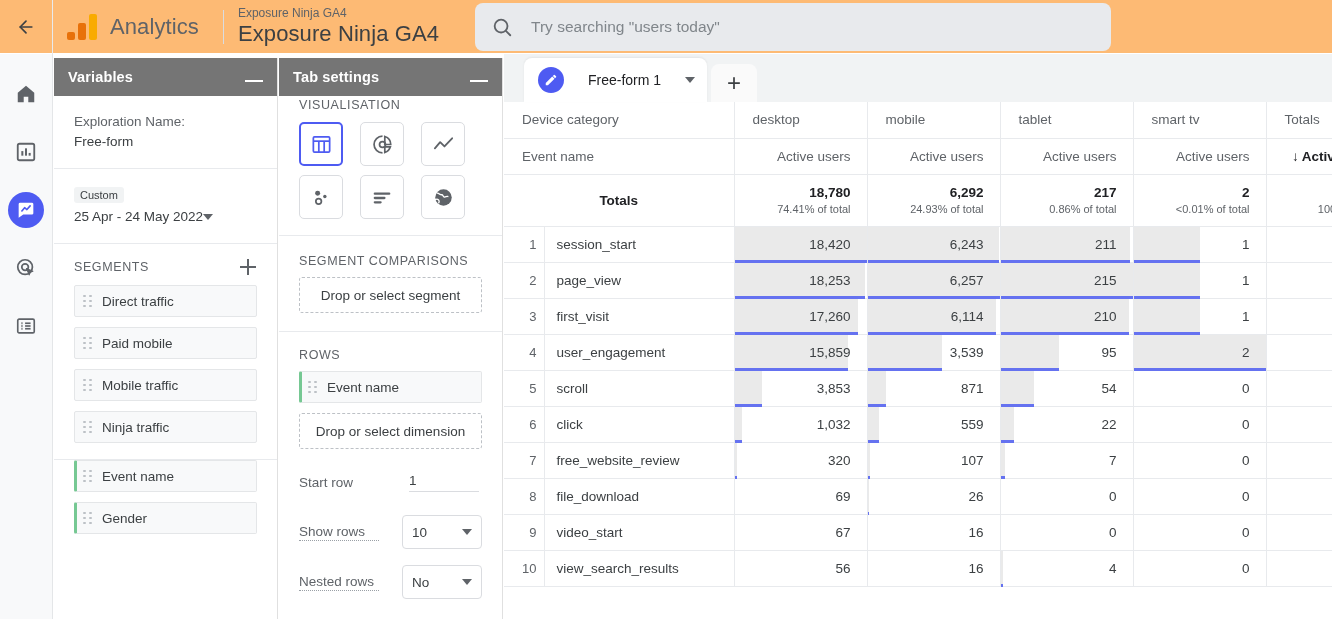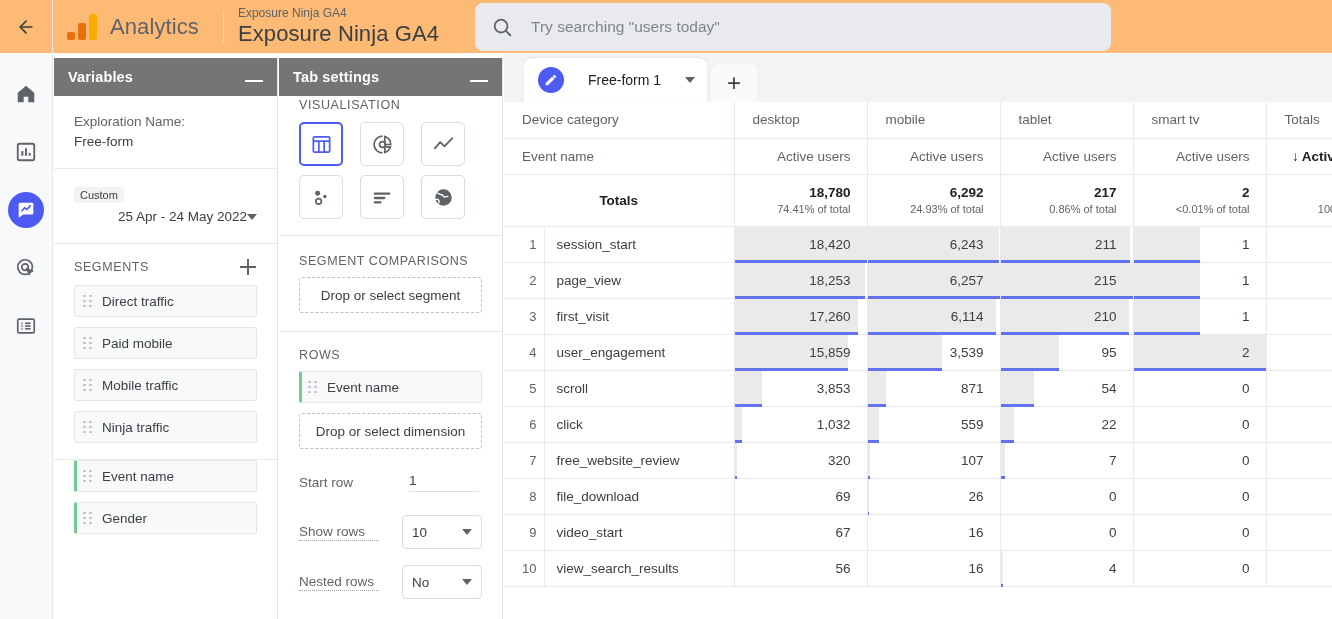--- a/index.html
+++ b/index.html
@@ -71,21 +71,21 @@
     position: absolute; left: 54px; top: 58px; width: 224px; height: 561px;
     background: #fff; border-right: 1px solid #e0e0e0; overflow: hidden;
   }
   .var-sect { padding: 16px 20px; border-bottom: 1px solid #e8eaed; }
   .lbl-muted { font-size: 13.5px; color: #5f6368; line-height: 20px; }
   .val-dark { font-size: 13.5px; color: #3c4043; line-height: 20px; }
   .chip-custom {
     display: inline-block; background: #f1f3f4; color: #3c4043; font-size: 11px;
     padding: 2px 6px; border-radius: 3px; margin-bottom: 4px;
   }
-  .date-row { display: flex; align-items: center; justify-content: flex-end; }
+  .date-row { display: flex; align-items: center; justify-content: flex-start; }
   .caret { width: 0; height: 0; border-left: 5px solid transparent; border-right: 5px solid transparent;
            border-top: 6px solid #5f6368; cursor: pointer; }
   .sect-hdr {
     display: flex; align-items: center; justify-content: space-between;
     padding: 0 20px; margin-top: 14px; margin-bottom: 9px;
   }
   .sect-hdr .cap { font-size: 12.5px; color: #5f6368; letter-spacing: .6px; }
   .plus-ico { width: 18px; height: 18px; position: relative; cursor: pointer; }
   .plus-ico:before, .plus-ico:after { content:""; position:absolute; background:#5f6368; }
   .plus-ico:before { left: 8px; top: 1px; width: 2px; height: 16px; }

